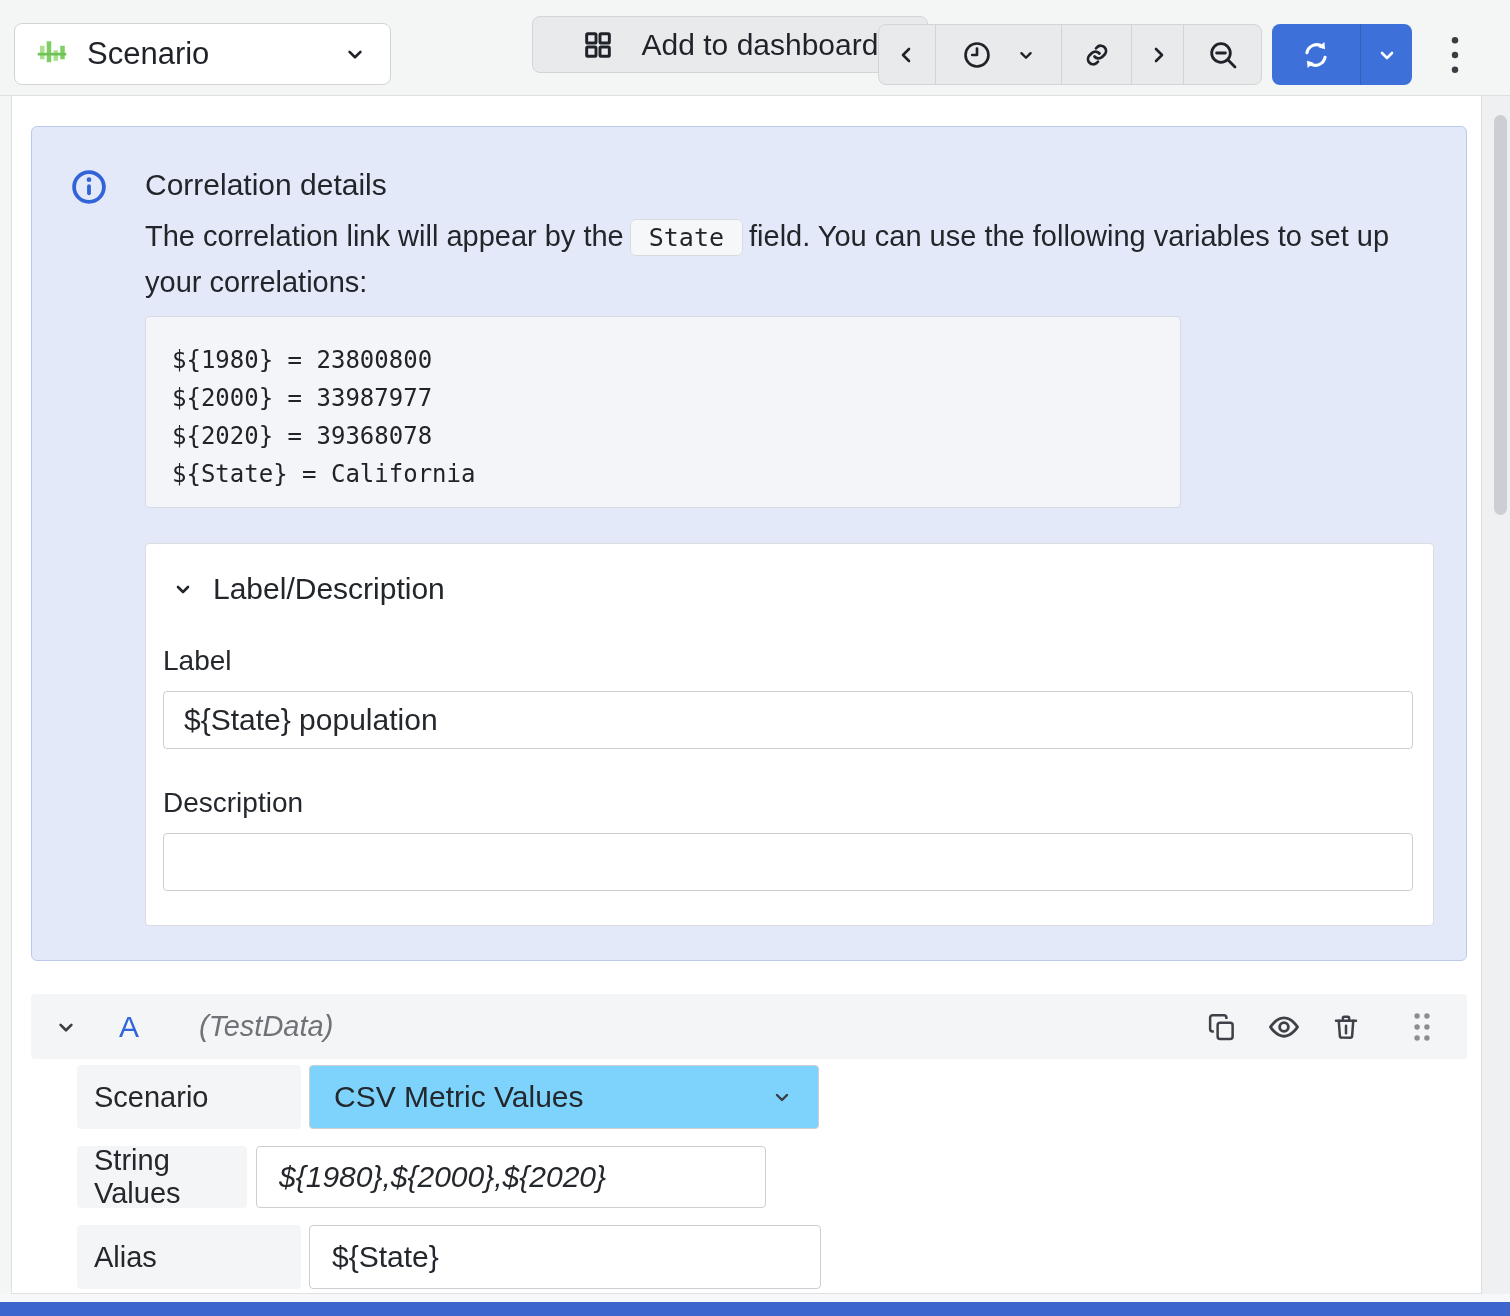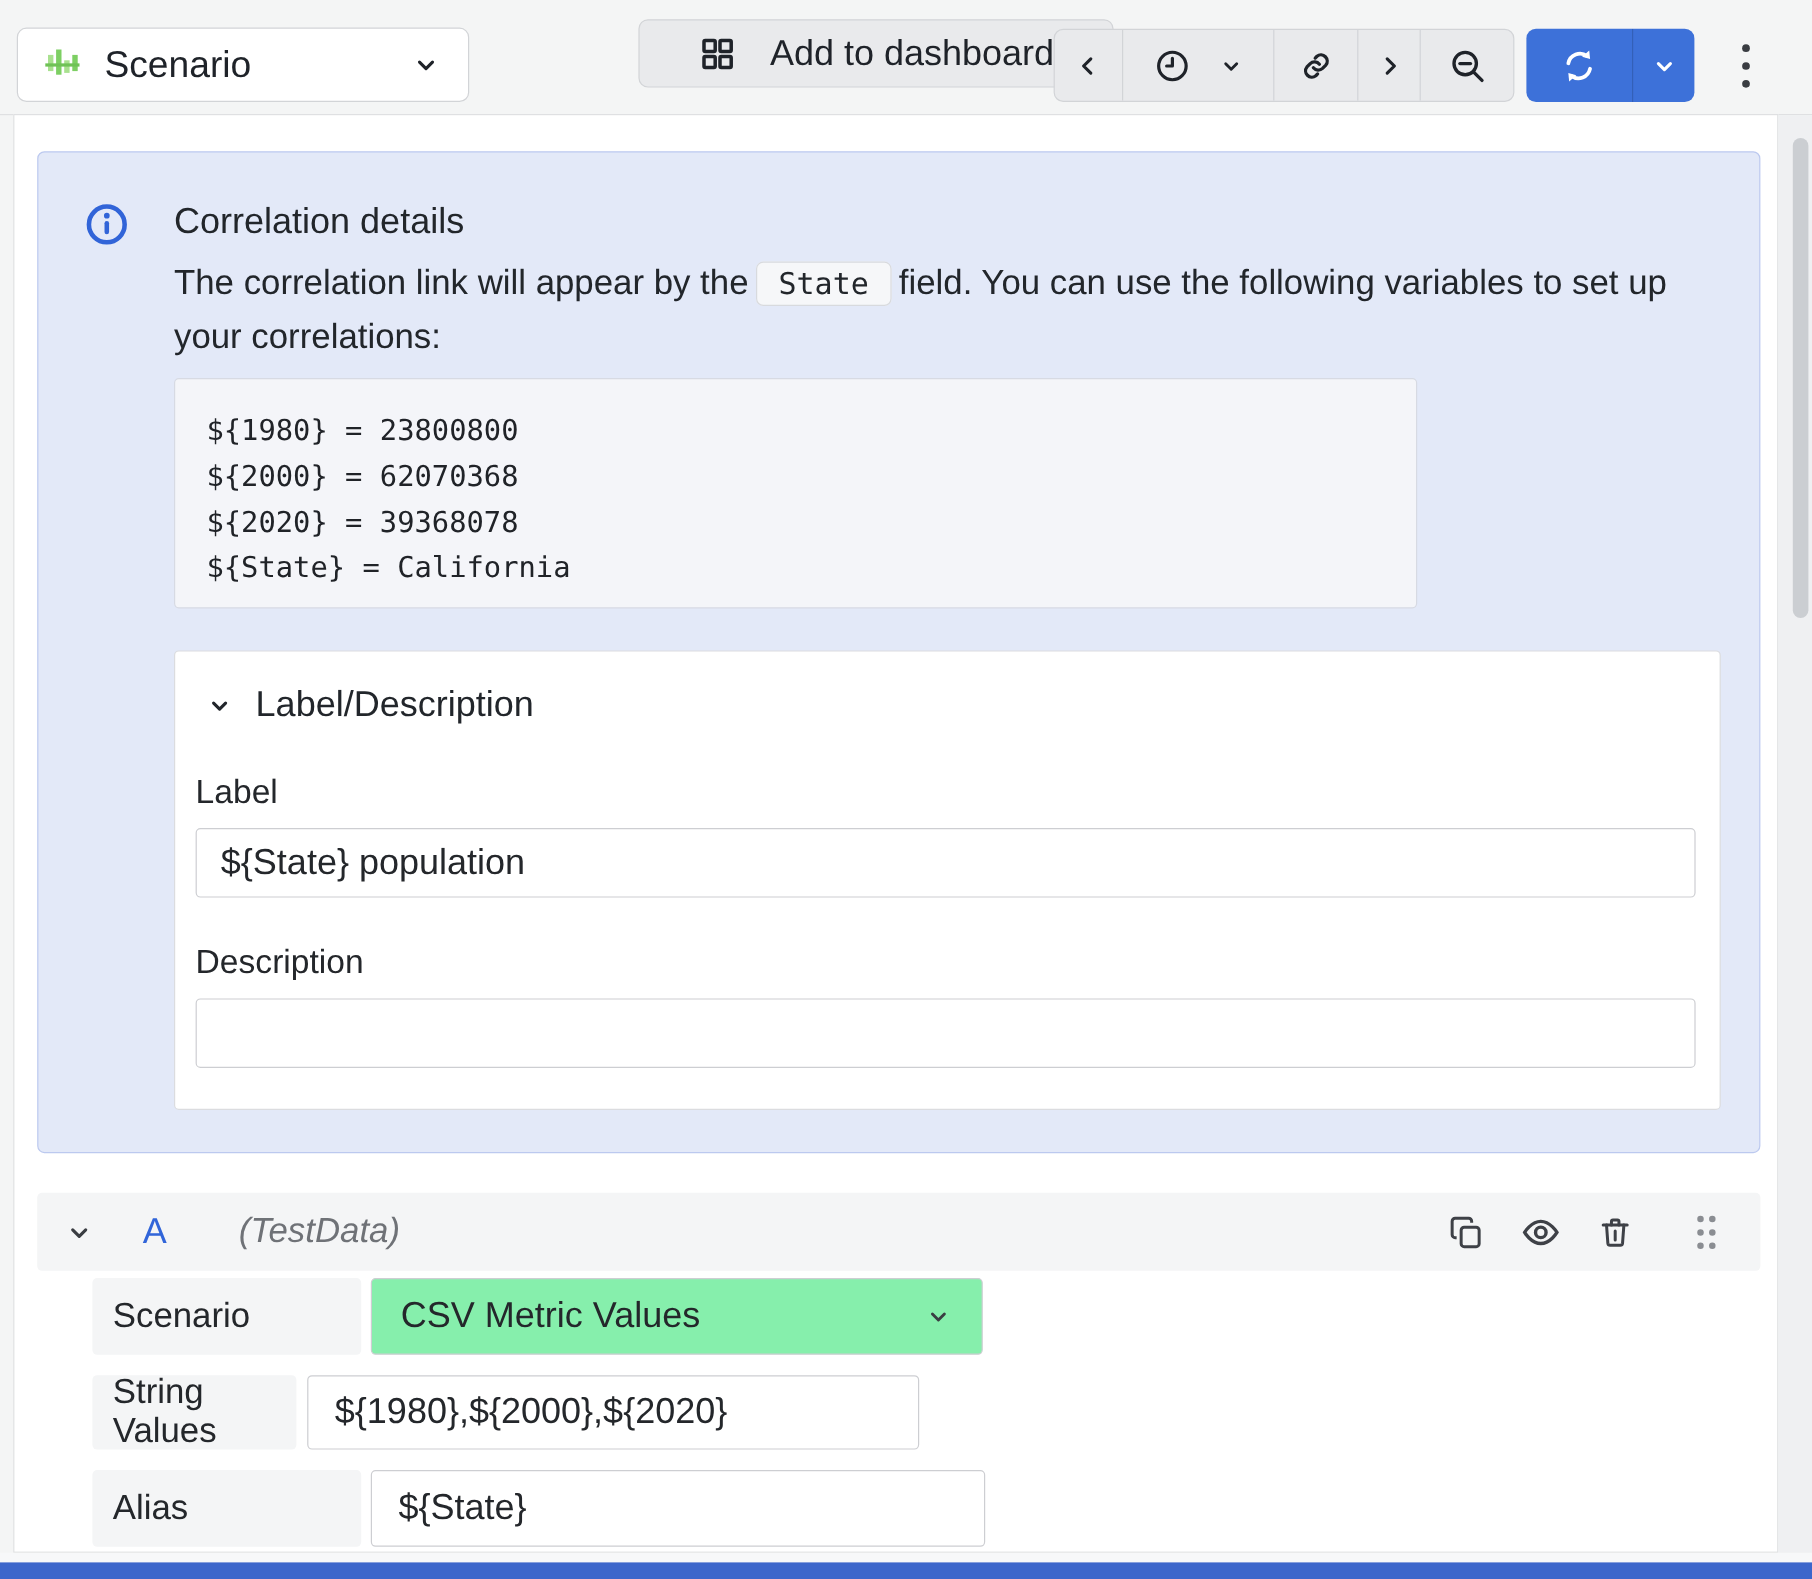--- a/index.html
+++ b/index.html
@@ -63,21 +63,21 @@
   .qh-ref { font-size:30px; font-weight:500; color:#3165d9; margin-left:40px; cursor:pointer; }
   .qh-ds { font-size:29px; font-style:italic; color:#6f7277; margin-left:60px; }
   .qh-spacer { flex:1; }
   .qh-icons { display:flex; align-items:center; gap:30px; margin-right:32px; }
   .icon-btn { display:flex; align-items:center; justify-content:center; cursor:pointer; background:none; border:none; padding:0; }
   .grip { margin-left:18px; cursor:grab; }
 
   
   .q-label { position:absolute; background:#f4f5f6; border-radius:4px; display:flex; align-items:center;
     font-size:29px; font-weight:500; color:#24272b; padding-left:17px; }
-  .q-select { position:absolute; background:#86efac; border:1px solid #cdced2; border-radius:4px; display:flex;
+  .q-select { position:absolute; background:#7dd3fc; border:1px solid #cdced2; border-radius:4px; display:flex;
     align-items:center; font-size:30px; color:#24272b; padding:0 24px; cursor:pointer; }
   .q-select .sel-text { flex:1; }
   .q-input { position:absolute; background:#fff; border:1px solid #cdced2; border-radius:4px;
     font-family:"Liberation Sans", sans-serif; font-size:30px; color:#24272b; padding:0 22px; outline:none; }
 
   
   .bottom-strip { position:absolute; left:0; top:1294px; width:1510px; height:22px; background:#f7f8f9; }
   .bottom-bar { position:absolute; left:0; top:1302px; width:1510px; height:14px; background:#3c66cb; }
 
   svg { display:block; }
@@ -191,21 +191,21 @@
           <rect x="10.8" y="10.2" width="2.4" height="7" rx="1.2" fill="#3164d8"></rect>
         </svg>
       </div>
       <div class="alert-body">
         <div class="alert-title">Correlation details</div>
         <div class="alert-text">
           <span>The correlation link will appear by the</span><span class="chip">State</span><span>field. You can use the following variables to set up your correlations:</span>
         </div>
         <div class="codeblock">
           <div>${1980} = 23800800</div>
-          <div>${2000} = 62070368</div>
+          <div>${2000} = 33987977</div>
           <div>${2020} = 39368078</div>
           <div>${State} = California</div>
         </div>
 
         <div class="card">
           <div class="card-header">
             <svg width="24" height="24" viewBox="0 0 24 24" fill="none" stroke="#22262b" stroke-width="2.6" stroke-linecap="round" stroke-linejoin="round">
                 <polyline points="7,10 12,15 17,10"></polyline>
               </svg>
             <span class="card-title">Label/Description</span>
@@ -263,21 +263,21 @@
 
     <div class="q-label" style="left:65px; top:969px; width:224px; height:64px;">Scenario</div>
     <div class="q-select" style="left:297px; top:969px; width:510px; height:64px;">
       <span class="sel-text">CSV Metric Values</span>
       <svg width="24" height="24" viewBox="0 0 24 24" fill="none" stroke="#3a3d42" stroke-width="2.4" stroke-linecap="round" stroke-linejoin="round">
           <polyline points="7,10 12,15 17,10"></polyline>
         </svg>
     </div>
 
     <div class="q-label" style="left:65px; top:1050px; width:170px; height:62px;">String Values</div>
-    <input class="q-input" type="text" style="left: 244px; top: 1050px; width: 510px; height: 62px;" value="${1980},${2000},${2020}">
+    <input class="q-input" type="text" style="left: 244px; top: 1050px; width: 510px; height: 62px; font-style: italic;" value="${1980},${2000},${2020}">
 
     <div class="q-label" style="left:65px; top:1129px; width:224px; height:64px;">Alias</div>
     <input class="q-input" type="text" style="left: 297px; top: 1129px; width: 512px; height: 64px;" value="${State}">
   </div>
 
   <div class="gutter"></div>
   <div class="scroll-thumb"></div>
 
   <div class="bottom-strip"></div>
   <div class="bottom-bar"></div>

